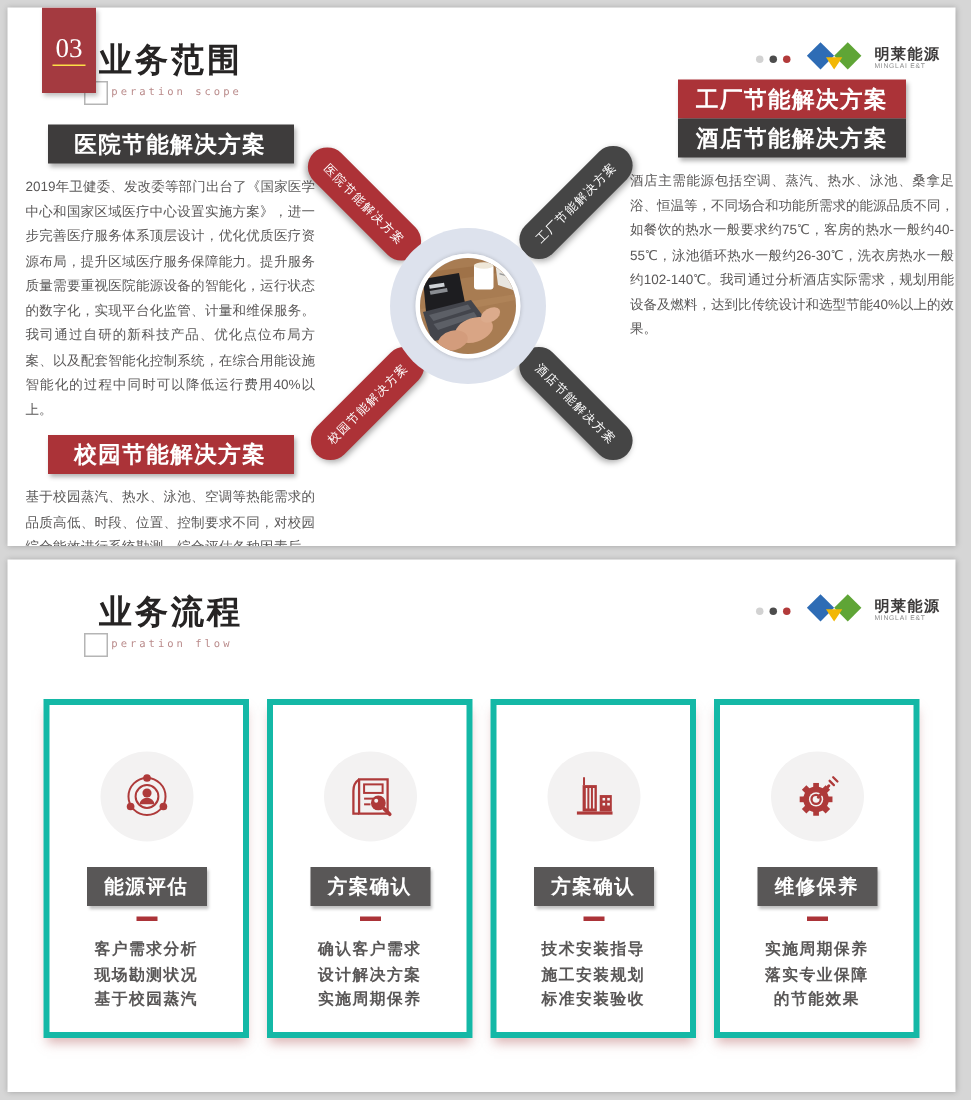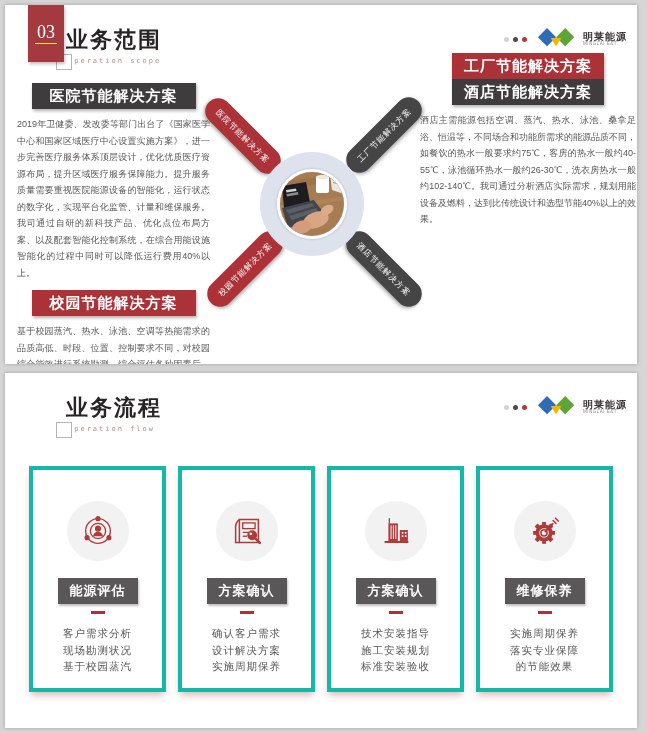--- a/index.html
+++ b/index.html
@@ -64,21 +64,21 @@
   
   .cards { position:absolute; left:24px; top:93px; width:584px; display:flex; gap:12px; }
   .card { width:137px; height:226px; background:#fff; border:4px solid #14b8a6;
           box-shadow:0 5px 7px -2px rgba(186,108,108,.5);
           display:flex; flex-direction:column; align-items:center; }
   .icon-circle { width:62px; height:60px; border-radius:50%; background:#f3f2f2; margin-top:31px;
                  display:flex; align-items:center; justify-content:center; }
   .step-label { background:#595757; color:#fff; font-size:13px; font-weight:bold; letter-spacing:1px;
                 padding:4px 12px; margin-top:17px; box-shadow:1px 2px 2px rgba(0,0,0,.25); }
   .step-dash { width:14px; height:3px; background:#ab3338; margin-top:7px; }
-  .step-items { margin-top:11px; text-align:center; }
+  .step-items { margin-top:11px; text-align:center;font-weight:bold; }
   .step-items div { font-size:10.5px; color:#595757; line-height:16.5px; letter-spacing:1px; }
 </style>
 </head>
 <body>
 
 <div class="page">
 
   <section class="slide slide1">
     <div class="deco-square"></div>
     <div class="num-box">

